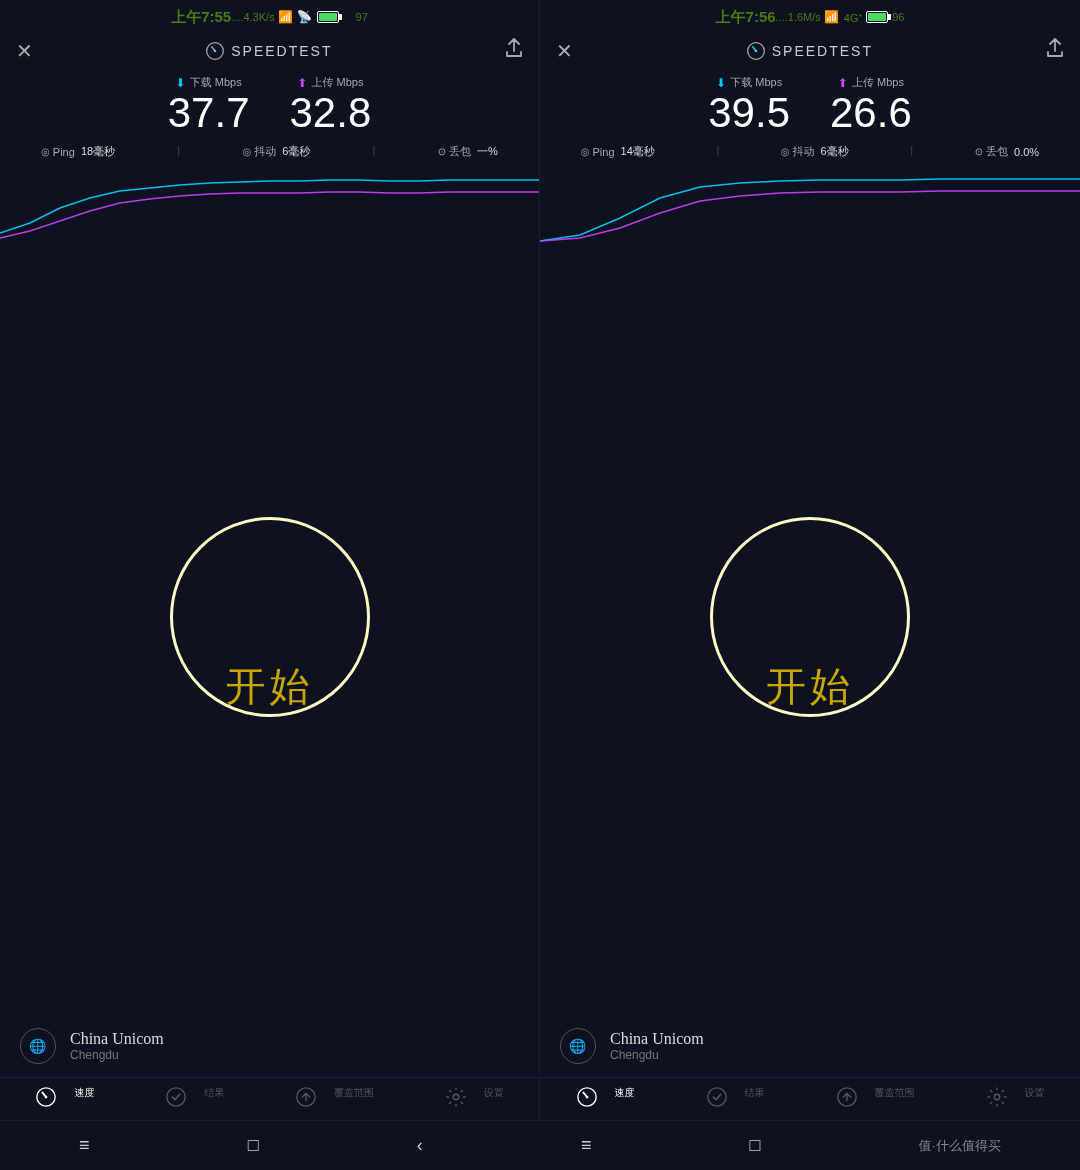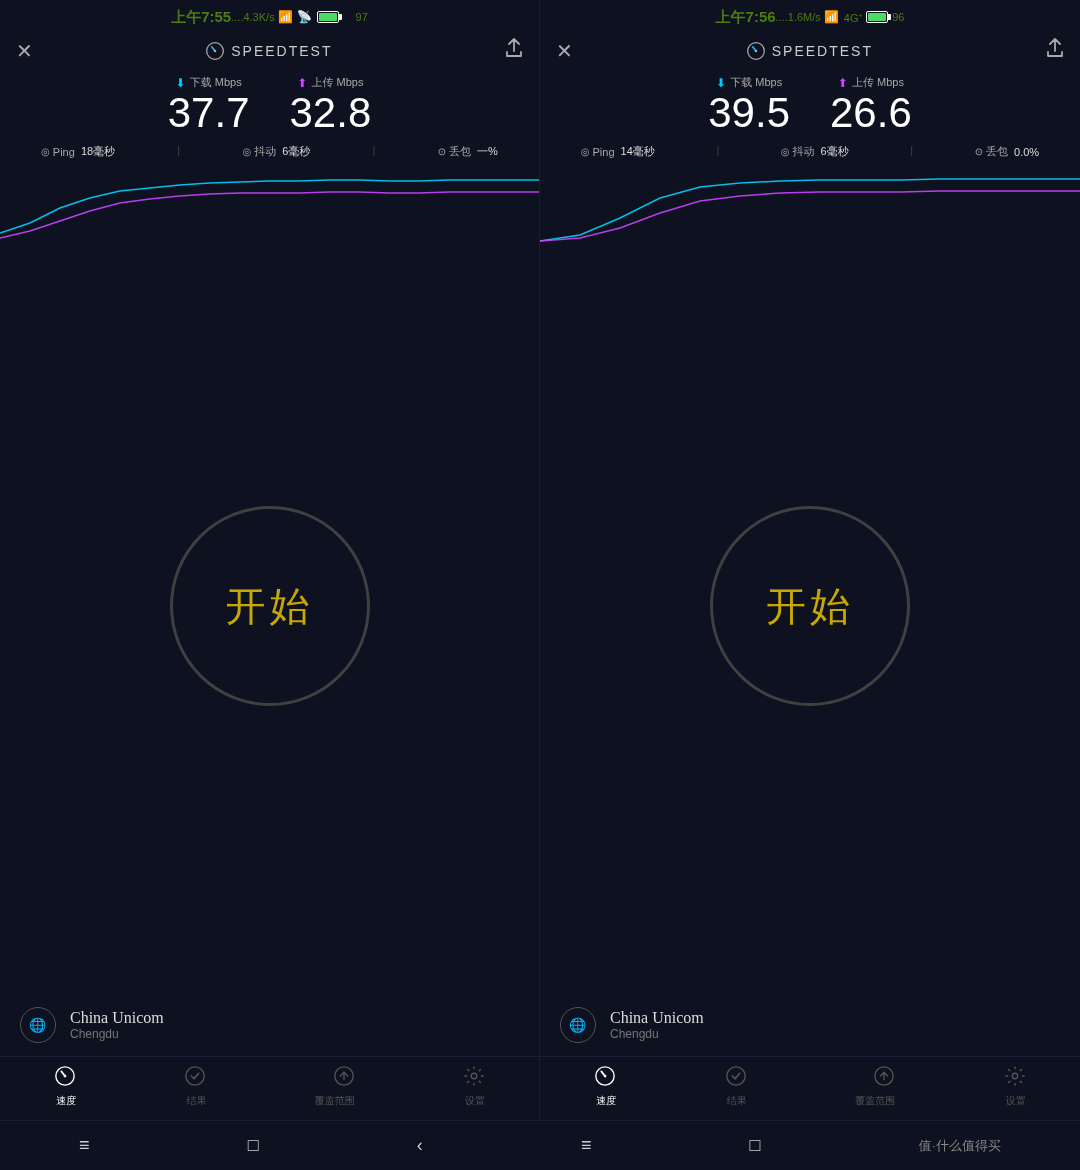--- a/index.html
+++ b/index.html
@@ -169,24 +169,24 @@
       align-items: center;
       justify-content: center;
       padding-bottom: 20px;
     }
 
     
     .start-btn {
       width: 200px;
       height: 200px;
       border-radius: 50%;
-      border: 3px solid #404040;
+      border: 3px solid #fef9c3;
       background: transparent;
       display: flex;
-      align-items: center;
+      align-items: flex-end;
       justify-content: center;
       cursor: pointer;
       position: relative;
     }
     .start-btn-inner {
       font-size: 40px;
       font-weight: 400;
       color: #c8a800;
       letter-spacing: 4px;
     }
@@ -226,23 +226,23 @@
     
     .bottom-nav {
       display: flex;
       justify-content: space-around;
       align-items: center;
       padding: 8px 0 12px;
       border-top: 1px solid #1a2035;
     }
     .nav-item {
       display: flex;
-      flex-direction: column;
-      align-items: flex-end;
-      gap: 7px;
+      flex-direction: row;
+      align-items: flex-start;
+      gap: 17px;
       cursor: pointer;
     }
     .nav-label {
       font-size: 10px;
       color: #555;
     }
     .nav-label.active { color: #fff; }
 
     
     .system-nav {

